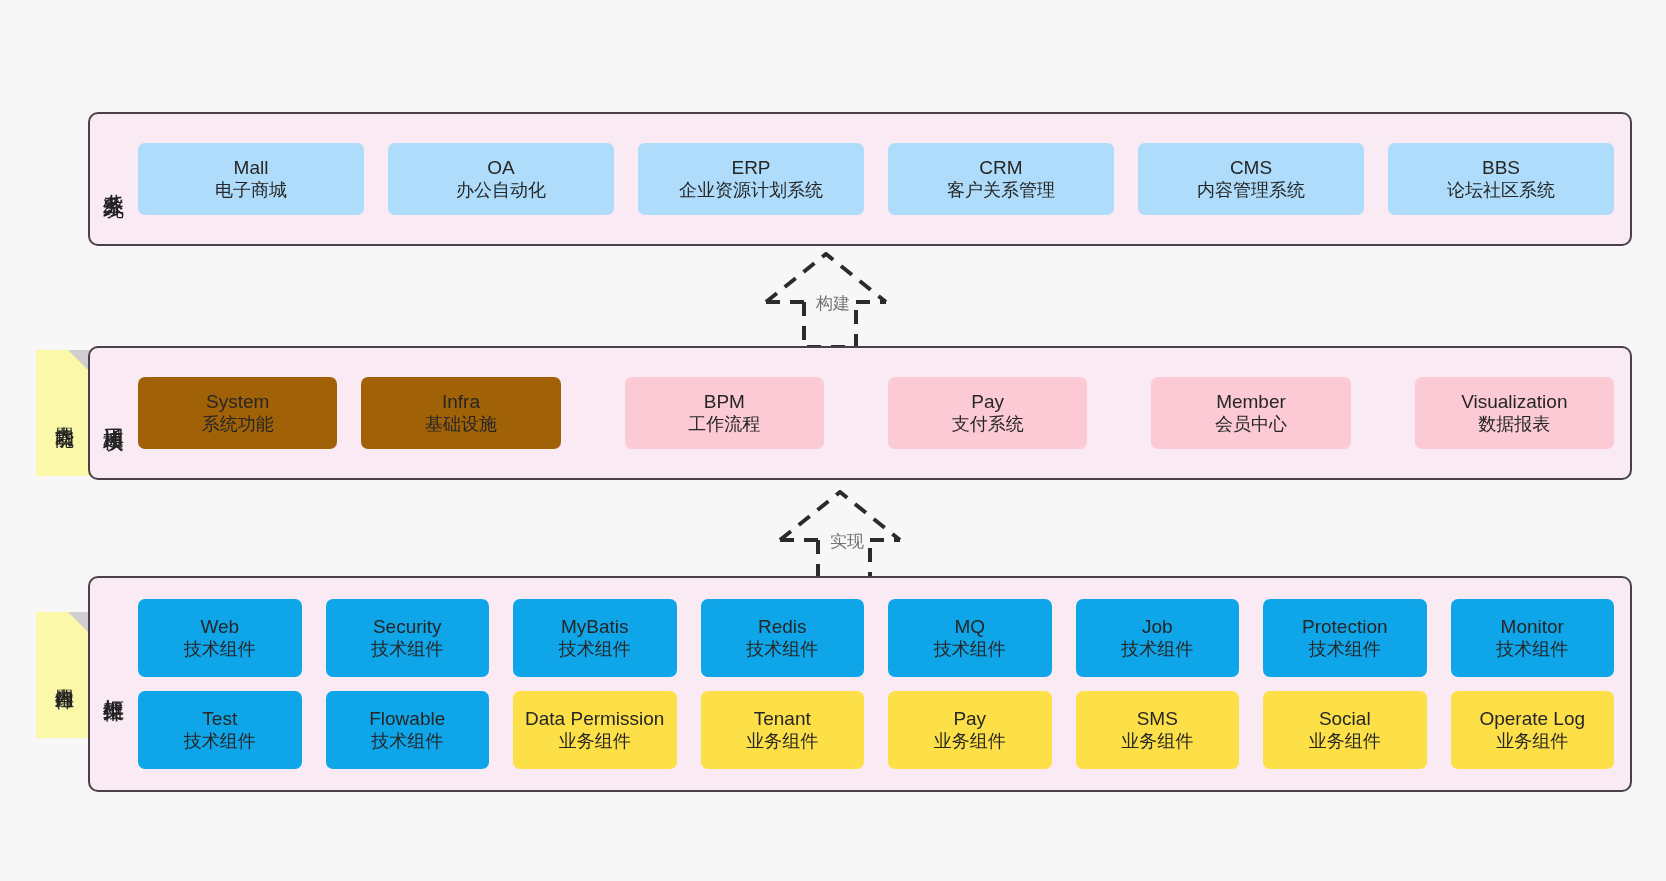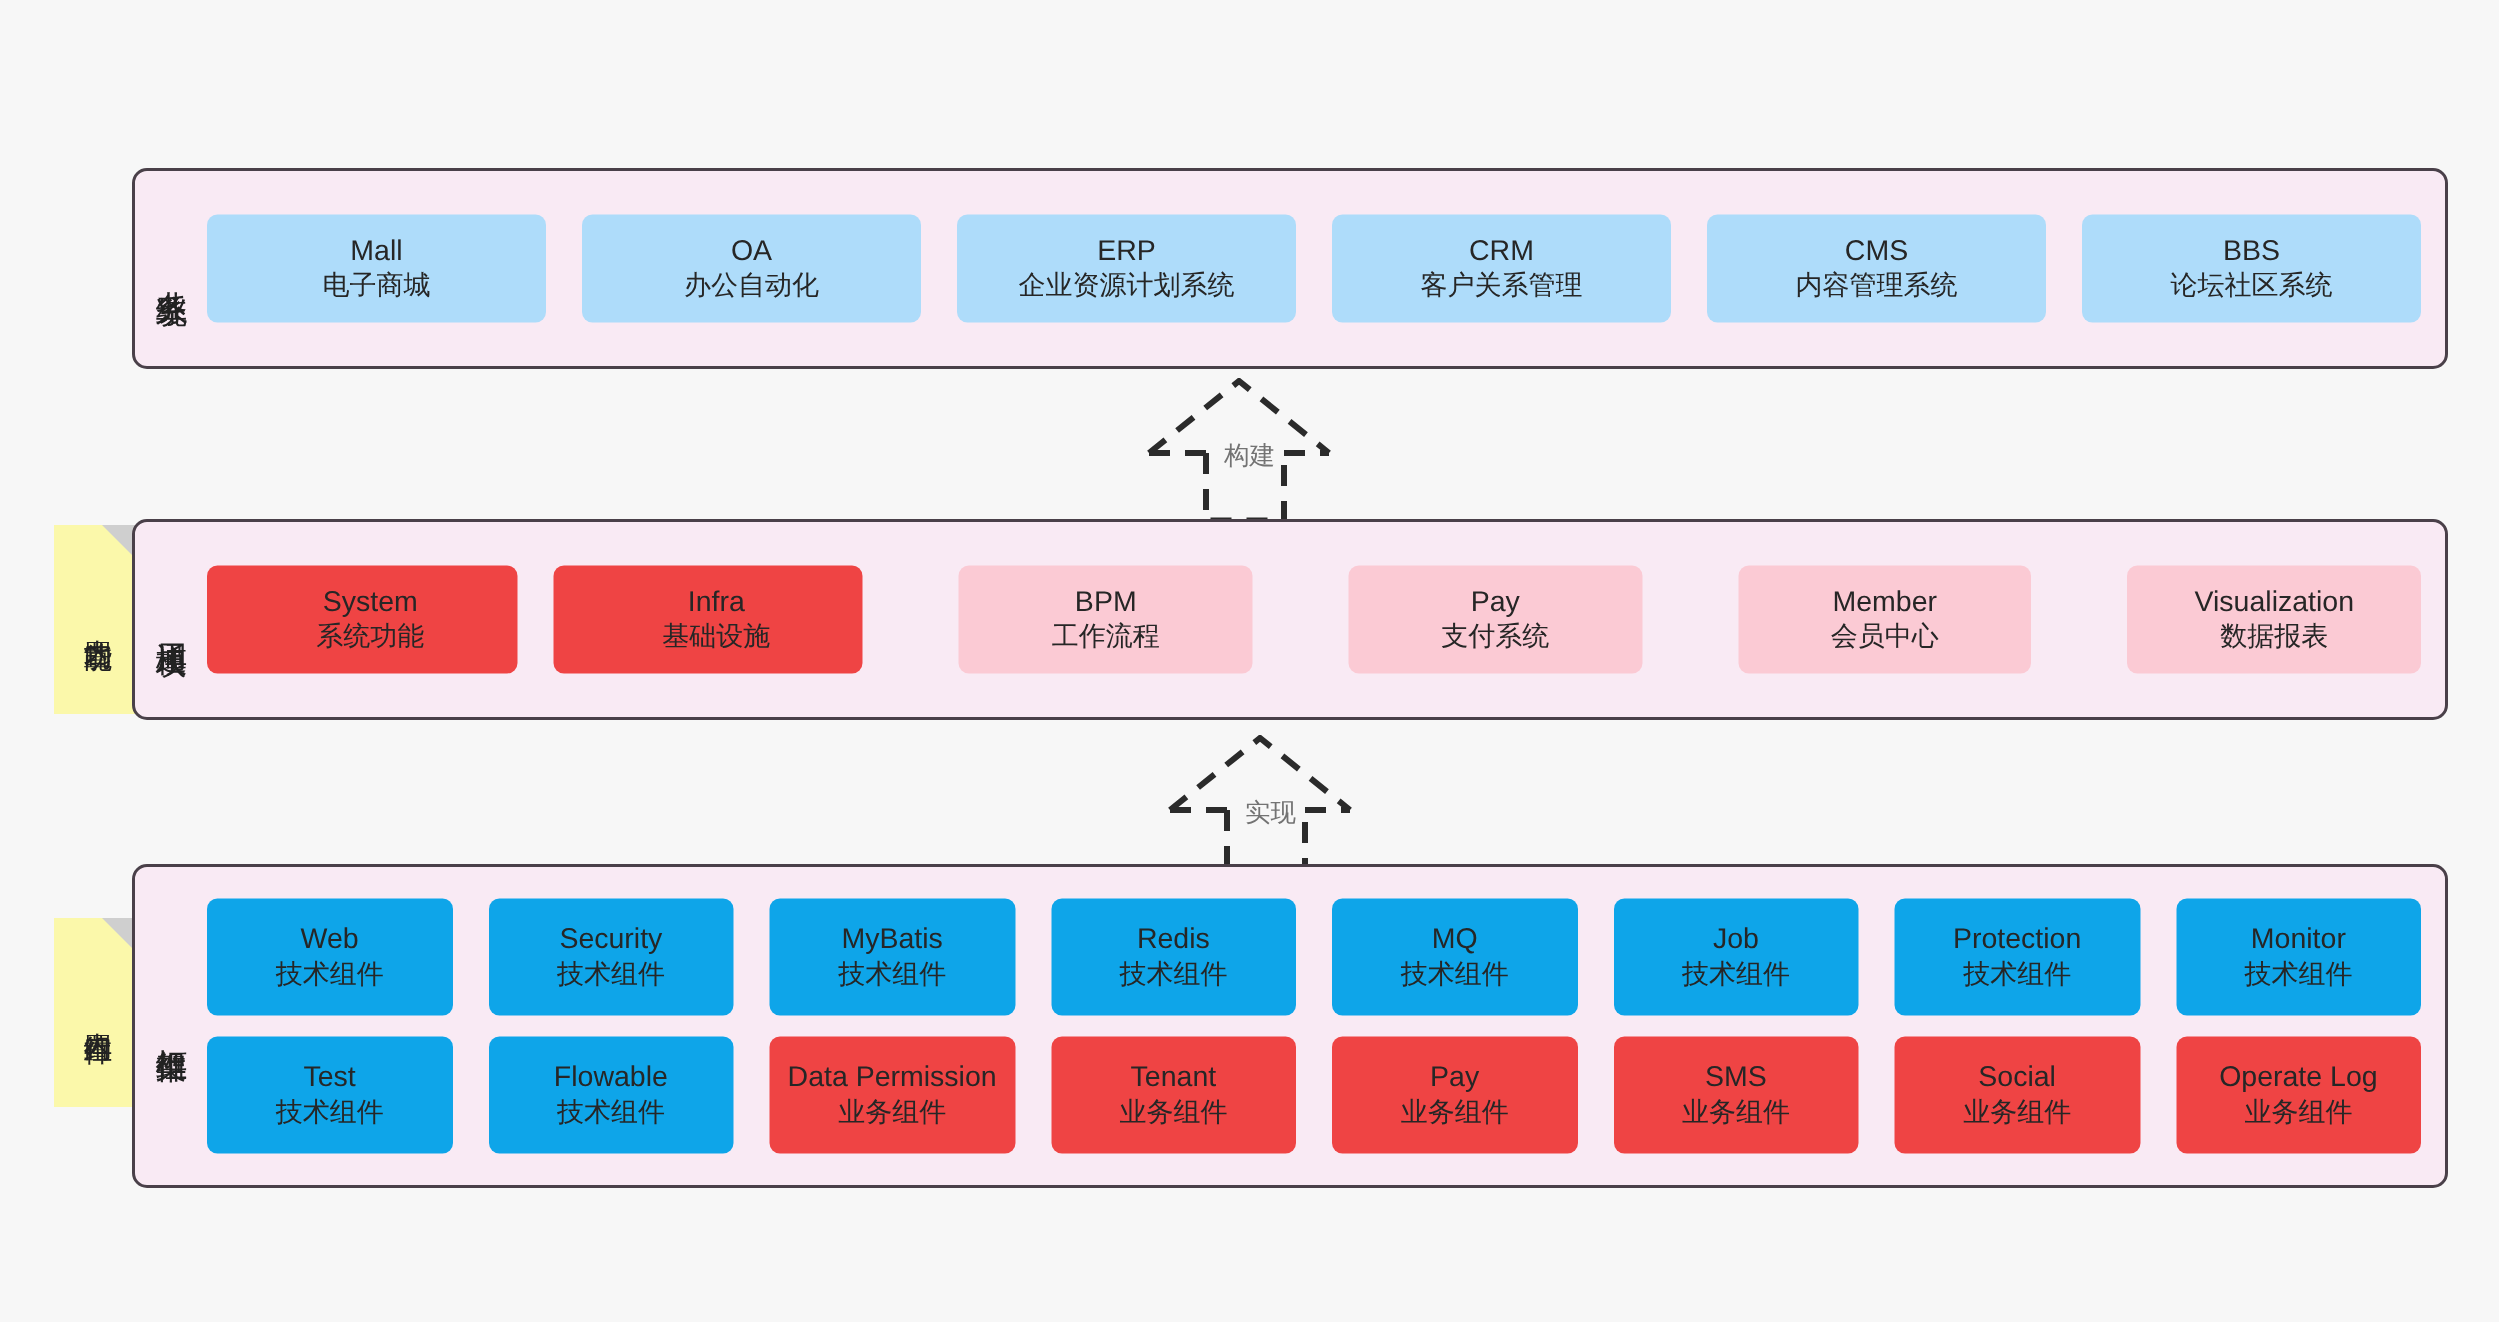--- a/index.html
+++ b/index.html
@@ -77,24 +77,24 @@
   .card .cn {
     font-size: 18px;
     white-space: nowrap;
   }
   .card.wrap .en {
     white-space: normal;
   }
 
   
   .c-blue       { background: #aedcfa; }
-  .c-red        { background: #ef4444; padding-left: 17px; }
+  .c-red        { background: #a16207; }
   .c-pink       { background: #fbcad4; margin-left: 40px; }
   .c-green      { background: #0ea5e9; }
-  .c-lightgreen { background: #ef4444; }
+  .c-lightgreen { background: #fde047; }
 
   
   #layer-business { left: 88px;  top: 112px; width: 1544px; height: 134px; }
   #layer-business .card { height: 72px; }
 
   #layer-common   { left: 88px;  top: 346px; width: 1544px; height: 134px; }
   #layer-common .card { height: 72px; }
 
   #layer-framework { left: 88px; top: 576px; width: 1544px; height: 216px; }
   #layer-framework .card { height: 78px; }

